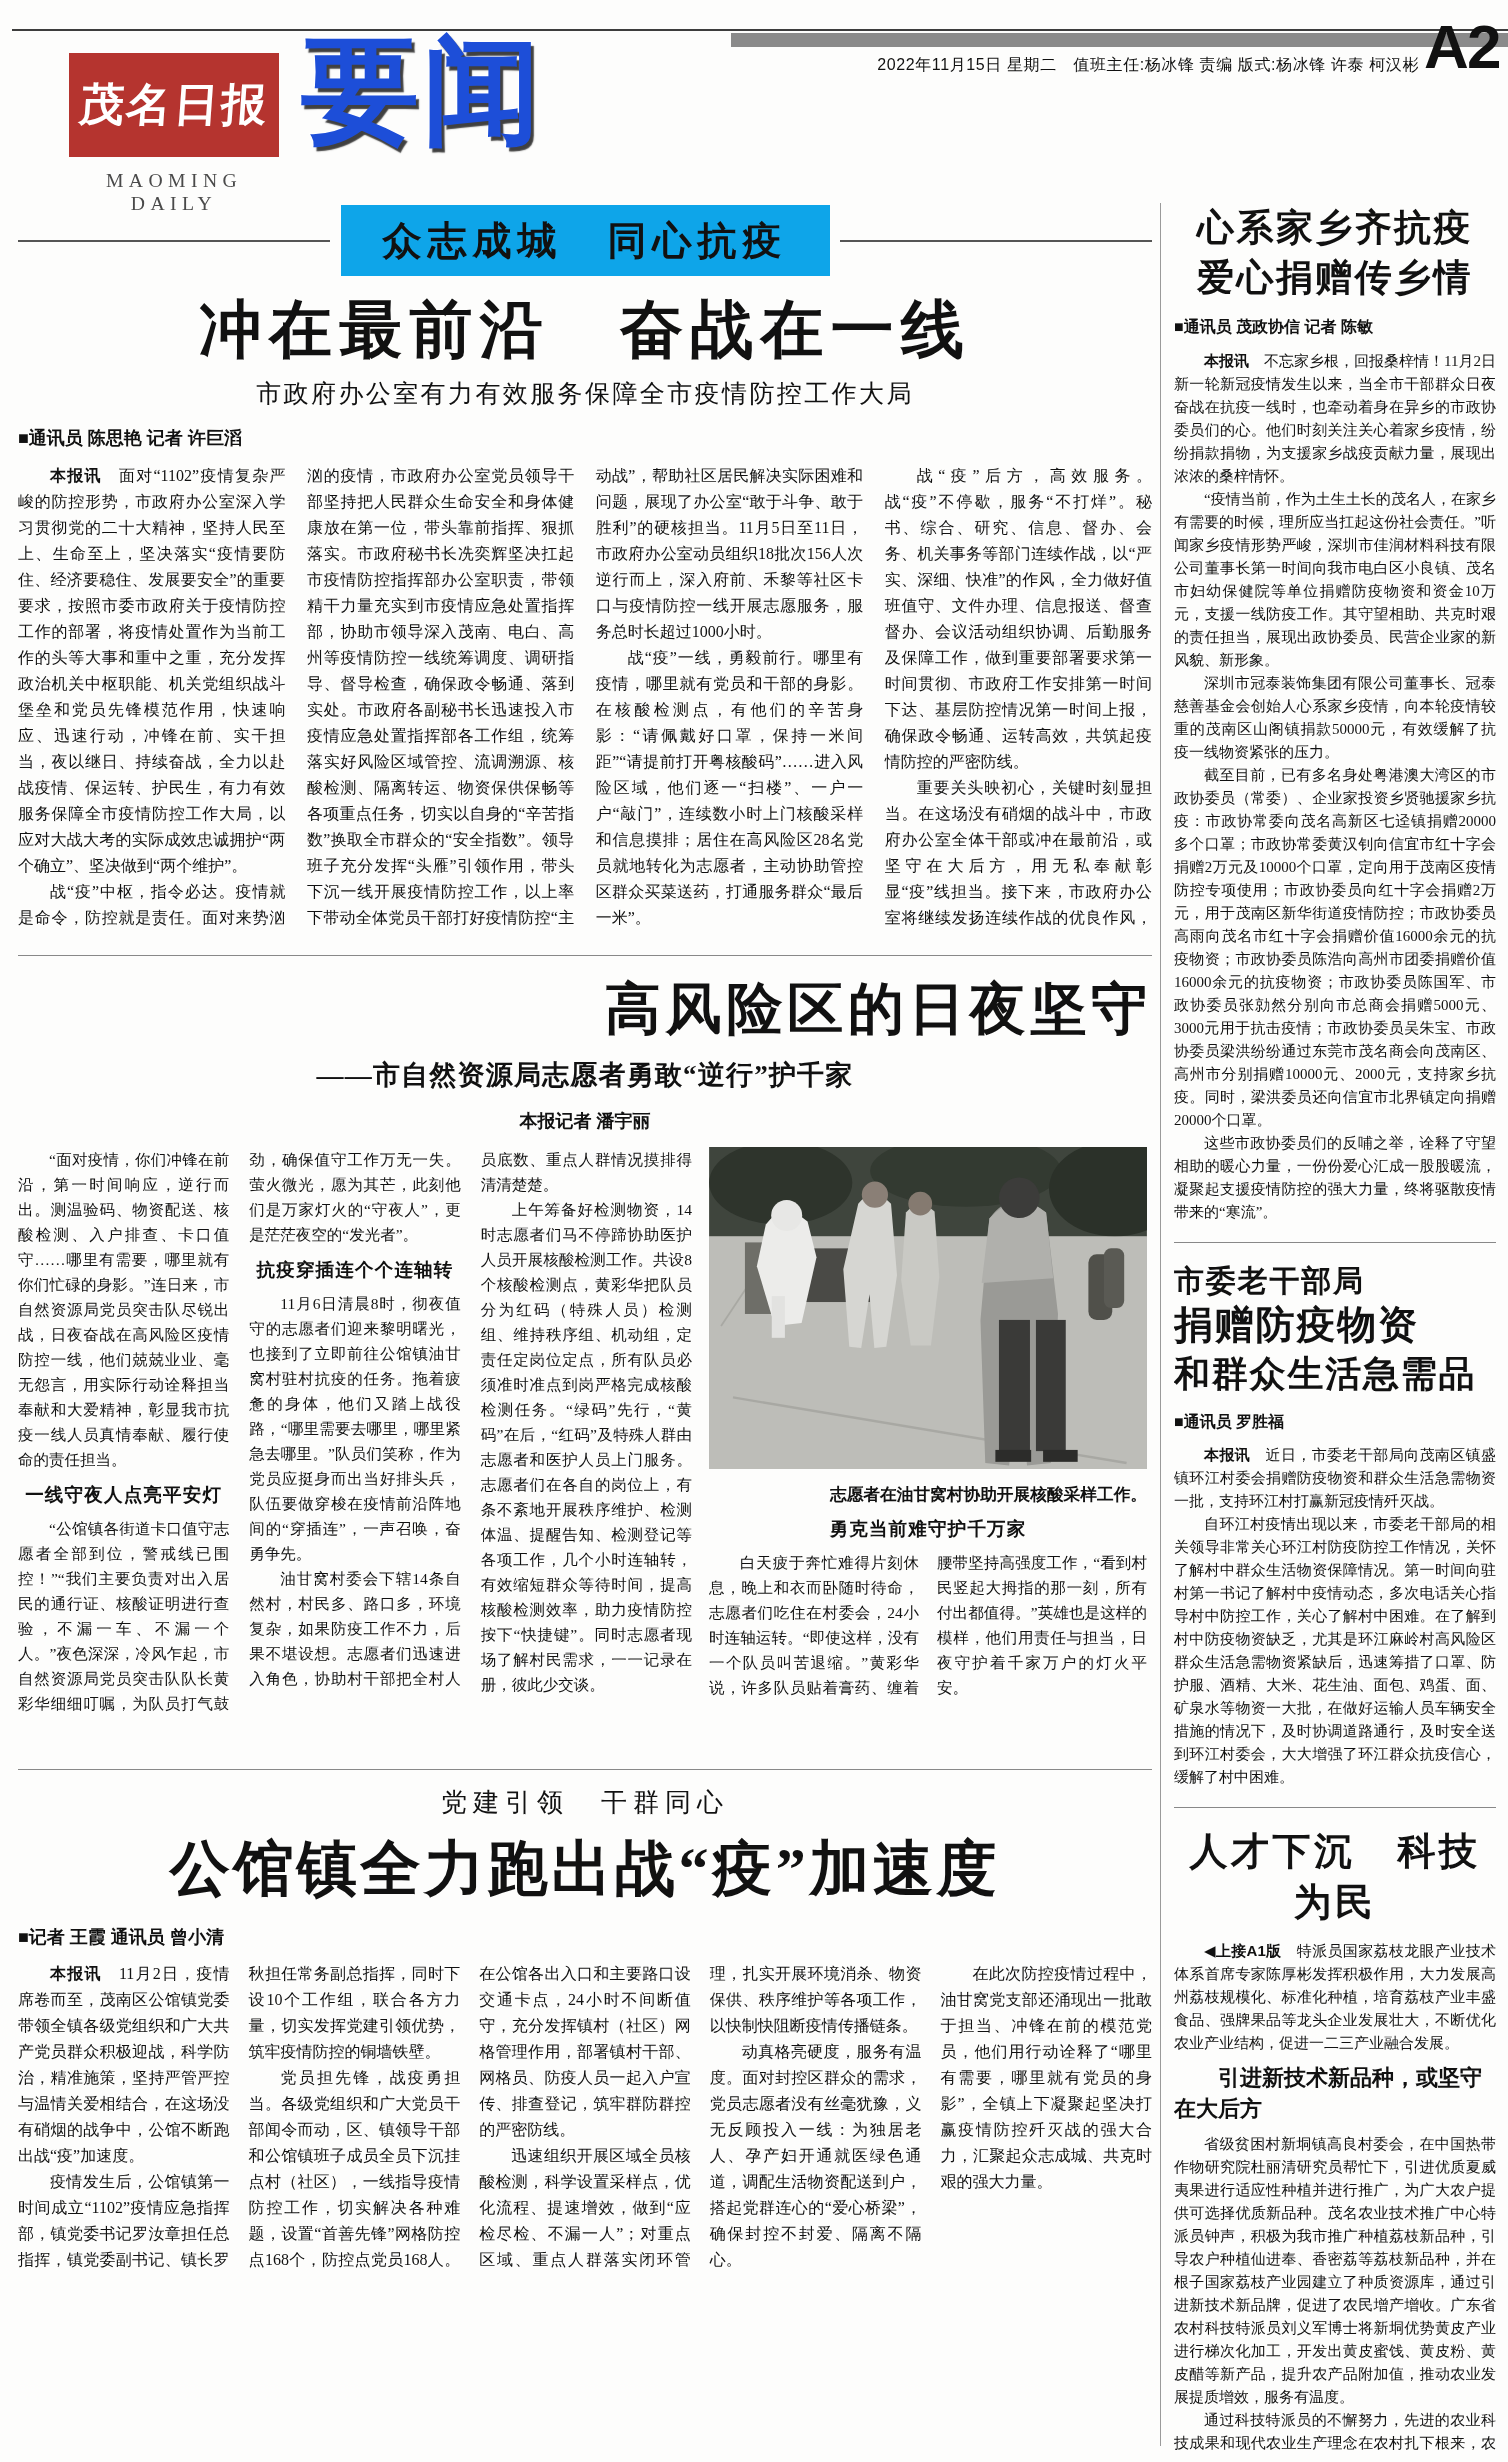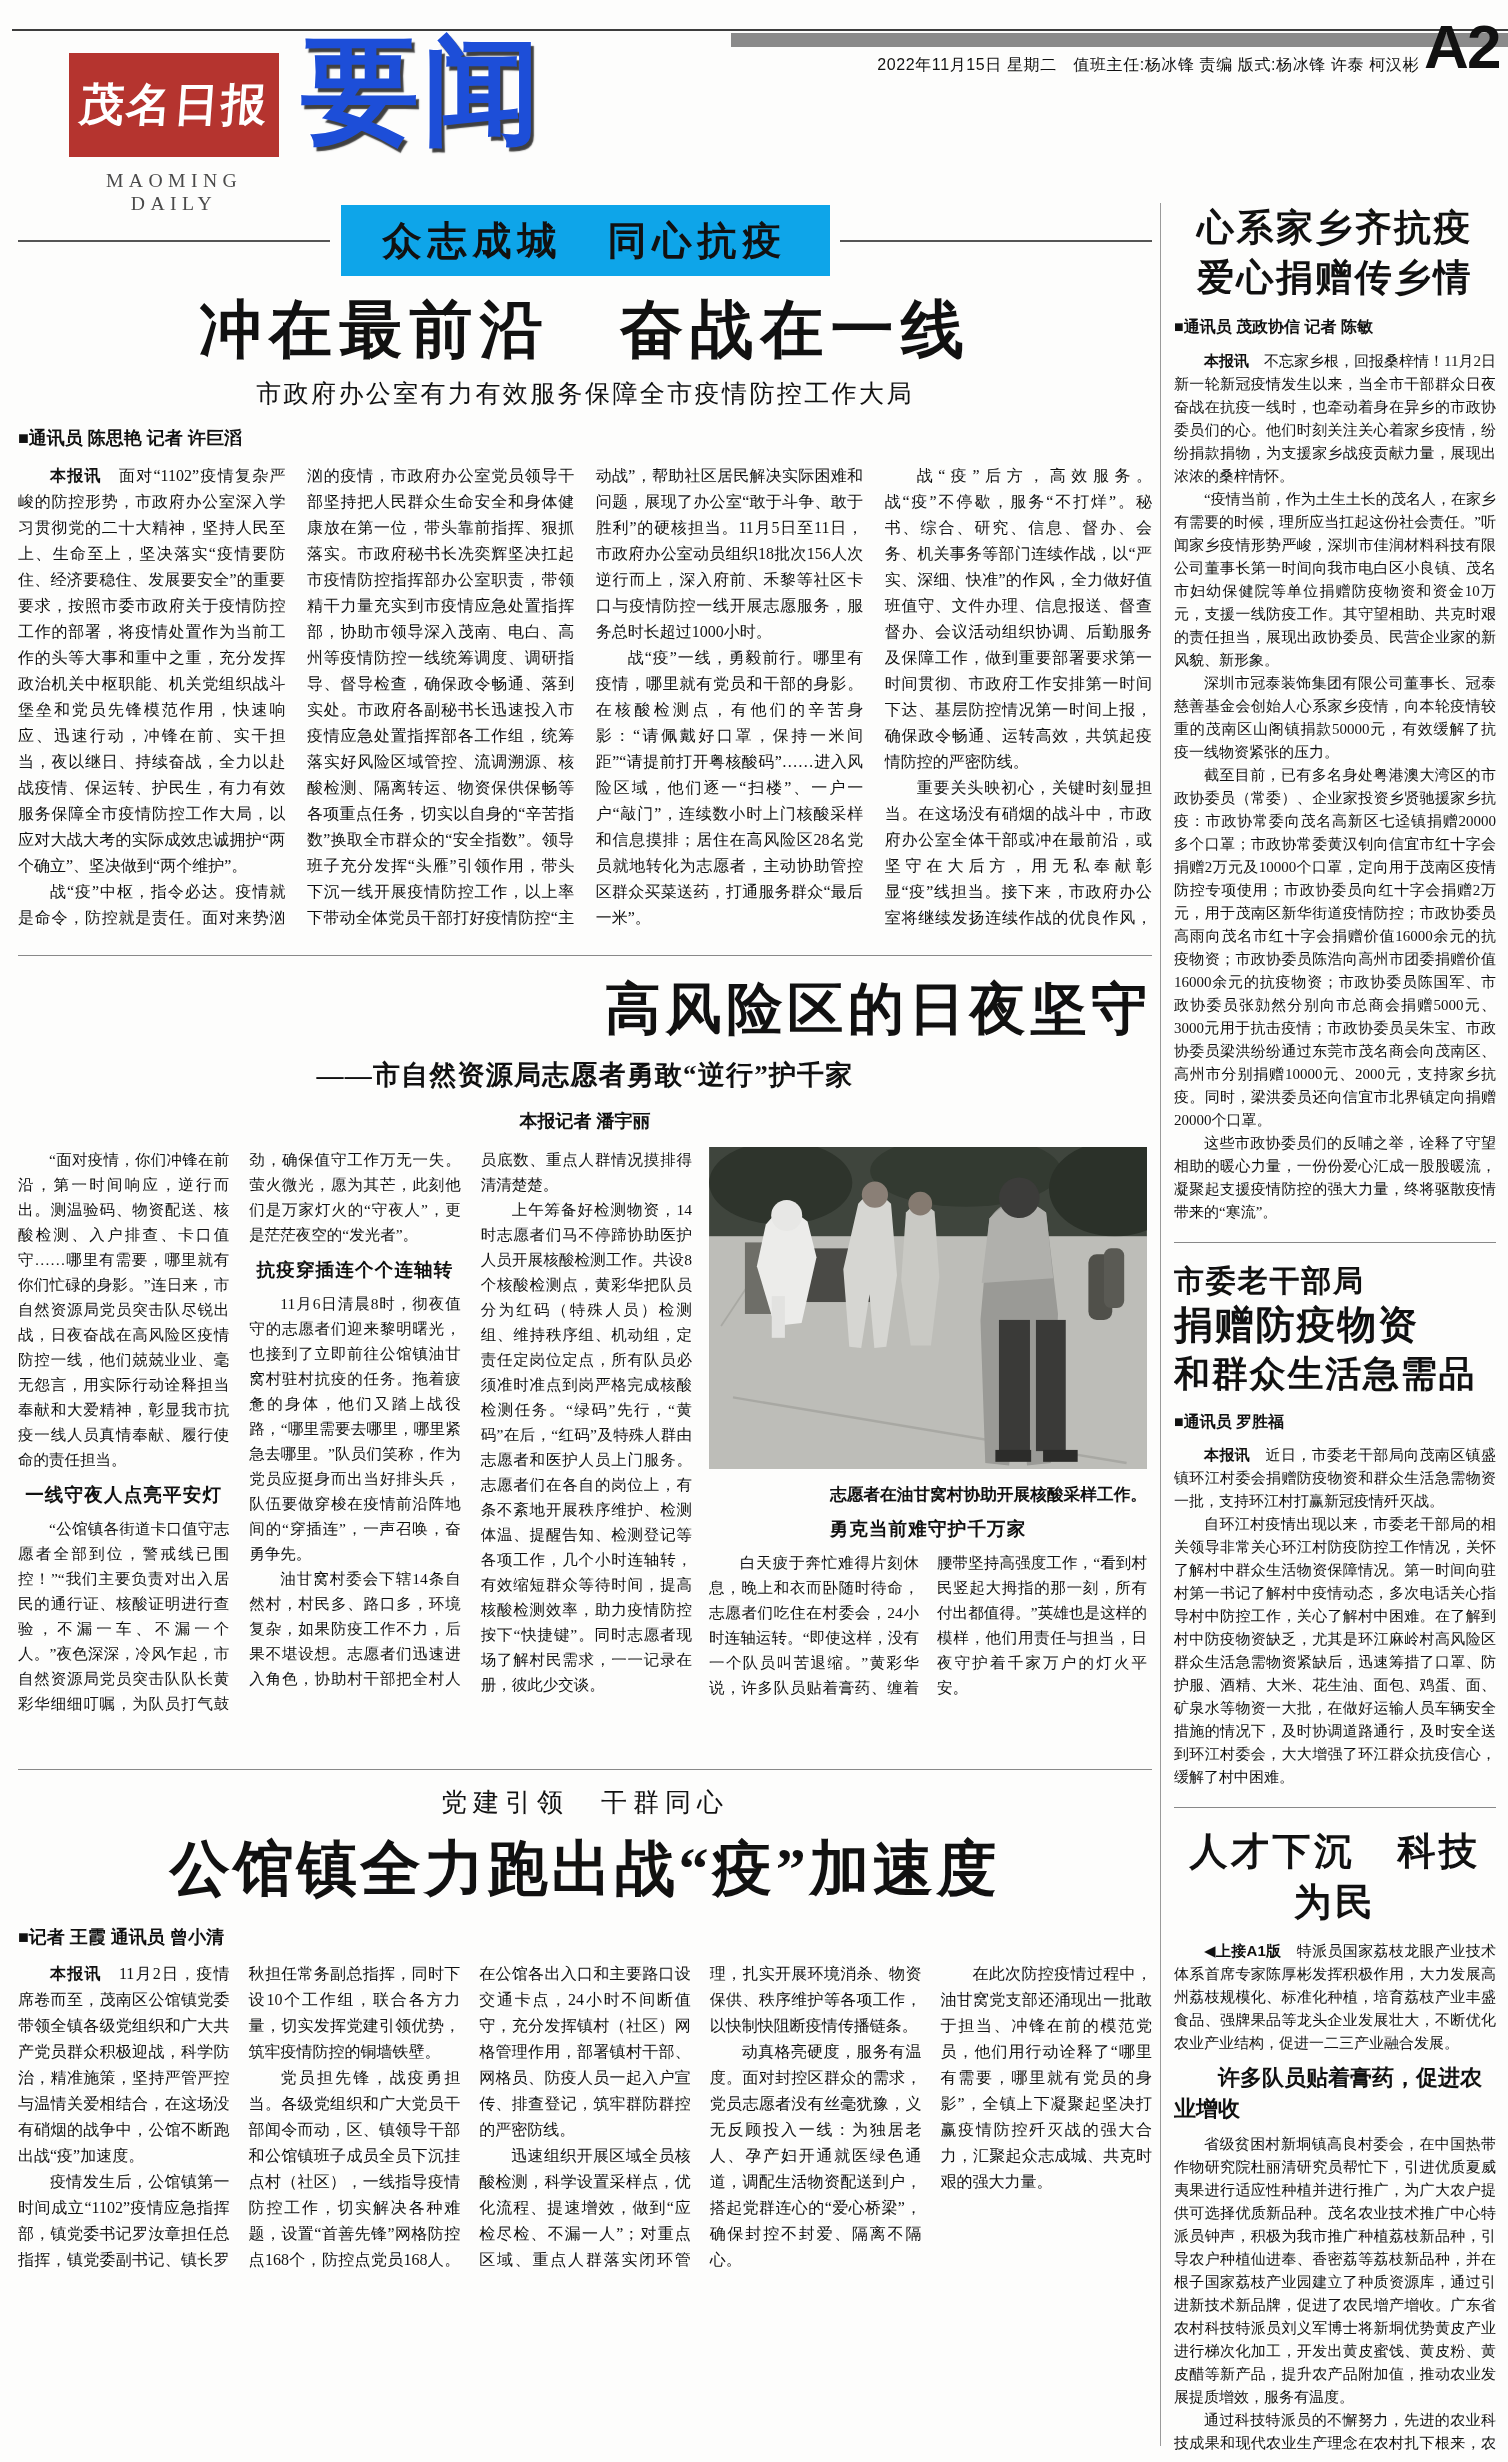--- a/index.html
+++ b/index.html
@@ -203,18 +203,18 @@
   <div class="sb-body">
     <p><b class="lead">本报讯</b><span>　近日，市委老干部局向茂南区镇盛镇环江村委会捐赠防疫物资和群众生活急需物资一批，支持环江村打赢新冠疫情歼灭战。</span></p>
     <p><span>自环江村疫情出现以来，市委老干部局的相关领导非常关心环江村防疫防控工作情况，关怀了解村中群众生活物资保障情况。第一时间向驻村第一书记了解村中疫情动态，多次电话关心指导村中防控工作，关心了解村中困难。在了解到村中防疫物资缺乏，尤其是环江麻岭村高风险区群众生活急需物资紧缺后，迅速筹措了口罩、防护服、酒精、大米、花生油、面包、鸡蛋、面、矿泉水等物资一大批，在做好运输人员车辆安全措施的情况下，及时协调道路通行，及时安全送到环江村委会，大大增强了环江群众抗疫信心，缓解了村中困难。</span></p>
   </div>
 
   <hr class="sb-rule">
 
   <div class="sb-h3">人才下沉　科技为民</div>
   <div class="sb-body">
     <p><b class="lead">◀上接A1版</b><span>　特派员国家荔枝龙眼产业技术体系首席专家陈厚彬发挥积极作用，大力发展高州荔枝规模化、标准化种植，培育荔枝产业丰盛食品、强牌果品等龙头企业发展壮大，不断优化农业产业结构，促进一二三产业融合发展。</span></p>
-    <div class="sb-sub">许多队员贴着膏药，促进农业增收</div>
+    <div class="sb-sub">引进新技术新品种，或坚守在大后方</div>
     <p><span>省级贫困村新垌镇高良村委会，在中国热带作物研究院杜丽清研究员帮忙下，引进优质夏威夷果进行适应性种植并进行推广，为广大农户提供可选择优质新品种。茂名农业技术推广中心特派员钟声，积极为我市推广种植荔枝新品种，引导农户种植仙进奉、香密荔等荔枝新品种，并在根子国家荔枝产业园建立了种质资源库，通过引进新技术新品牌，促进了农民增产增收。广东省农村科技特派员刘义军博士将新垌优势黄皮产业进行梯次化加工，开发出黄皮蜜饯、黄皮粉、黄皮醋等新产品，提升农产品附加值，推动农业发展提质增效，服务有温度。</span></p>
     <p><span>通过科技特派员的不懈努力，先进的农业科技成果和现代农业生产理念在农村扎下根来，农村从“靠天吃饭”到“科技兴农”转变，为农民增收、乡村致富、农业发展发挥了重要作用。接下来，高州将继续组织科技特派员采取有效举措，积极开展农业技术指导、种植技能培训，开展新产品、新技术、新模式推广和创新创业活动，持续推进科技成果在农民增收、农业增效过程中的有限转化，实现农民丰产丰收。</span></p>
   </div>
 </div>
 
 
 </body></html>

